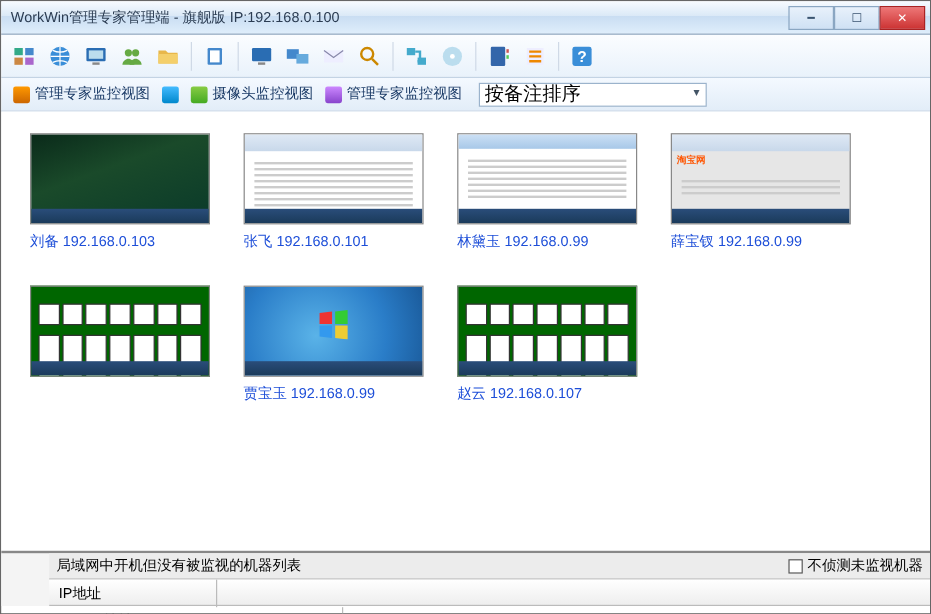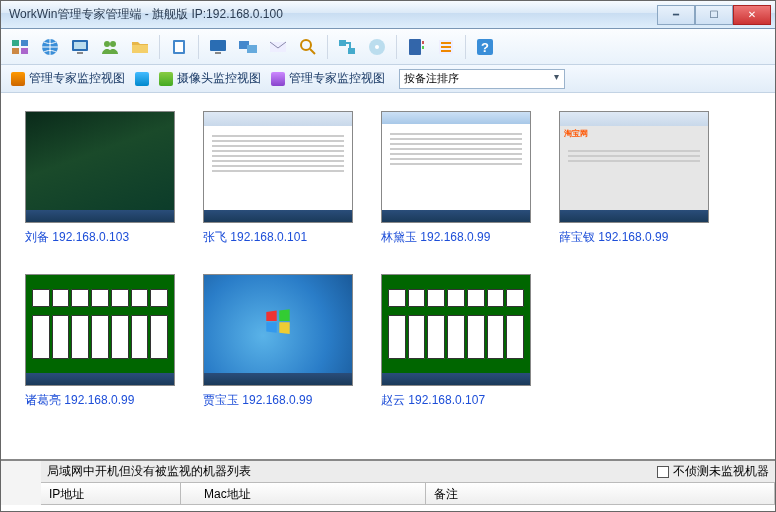--- a/index.html
+++ b/index.html
@@ -64,21 +64,21 @@
     display:inline-block;
   }
   .tab.mon .dot { background: linear-gradient(#4bf,#08c); }
   .tab.cam .dot { background: linear-gradient(#8c4,#4a2); }
   .tab.hist .dot { background: linear-gradient(#c8f,#84c); }
   .sort-select {
     margin-left: 4px;
     height: 20px; flex: 1; max-width: 190px;
     border: 1px solid #9bb3cc;
     background: #fff;
-    font-size: 11px;
+    font-size: 16px;
     padding: 0 18px 0 4px;
     appearance: none;
     position: relative;
   }
   .sort-wrap { position: relative; display:flex; align-items:center;}
   .sort-wrap::after {
     content: "▾"; position: absolute; right: 6px; top: 2px;
     color:#456; font-size:10px; pointer-events:none;
   }
   
@@ -88,21 +88,21 @@
     overflow: auto;
     padding: 18px 24px;
   }
   .grid {
     display: grid;
     grid-template-columns: repeat(4, 150px);
     gap: 28px 28px;
   }
   .thumb-item { width: 150px; }
   .thumb {
-    width: 150px; height: 112px;
+    width: 150px; height: 76px;
     border: 1px solid #888;
     background: #e6e6e6;
     position: relative;
     overflow: hidden;
   }
   .thumb .taskbar { position:absolute; bottom:0; left:0; right:0; height:12px; background:linear-gradient(#2a4d7a,#1a3a5a);}
   .thumb.desktop-dark { background: linear-gradient(160deg,#0a2a1a,#1a4a2a 40%,#0a3a2a);}
   .thumb.browser { background:#fff;}
   .thumb.browser .bhead { height:14px; background:linear-gradient(#dfe9f5,#c8d8ea);}
   .thumb.word { background:#fff;}
@@ -144,20 +144,21 @@
     font-size: 12px;
   }
   .bp-head .label { flex: 1; }
   .bp-check { display:flex; align-items:center; gap:4px;margin-left:12px;}
   .bp-check .box { width:12px; height:12px; border:1px solid #555; background:#fff;}
   .bp-cols {
     height: 22px;
     display: flex;
     background: linear-gradient(#fff,#eee);
     border-bottom: 1px solid #bbb;
+    flex-direction: column;
   }
   .bp-col {
     border-right: 1px solid #bbb;
     padding: 3px 8px;
     font-size: 12px;
   }
   .bp-col.c1 { width: 140px; }
   .bp-col.c2 { width: 230px; margin-left: 15px; }
   .bp-col.c3 { flex: 1; }
 </style>
@@ -368,21 +369,20 @@
             <span></span>
             <span></span>
             <span></span>
             <span></span>
             <span></span>
             <span></span>
             <span></span>
           </div>
           <div class="taskbar"></div>
         </div>
-        <div class="caption"><span>诸葛亮</span> <span>192.168.0.99</span></div>
       </div>
       <div class="thumb-item">
         <div class="thumb win7">
           <div class="logo"><svg viewBox="0 0 20 20">
               <path d="M1 3l8-1v8H1z" fill="#e33"></path>
               <path d="M11 2l8-1v9h-8z" fill="#3c3"></path>
               <path d="M1 11h8v8l-8-1z" fill="#39e"></path>
               <path d="M11 11h8v9l-8-1z" fill="#ec3"></path>
             </svg></div>
           <div class="taskbar"></div>

